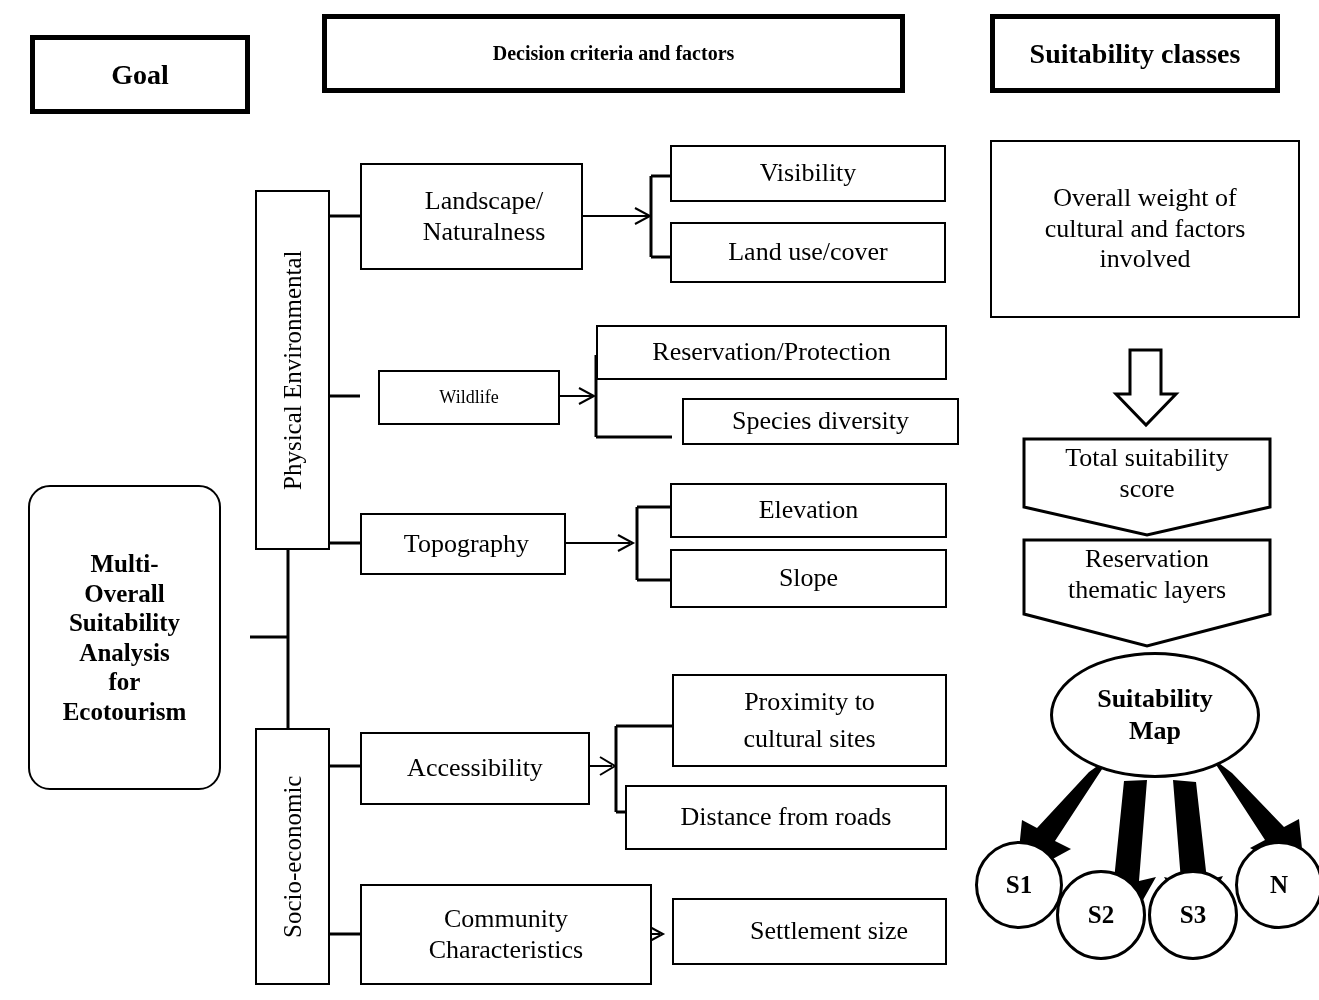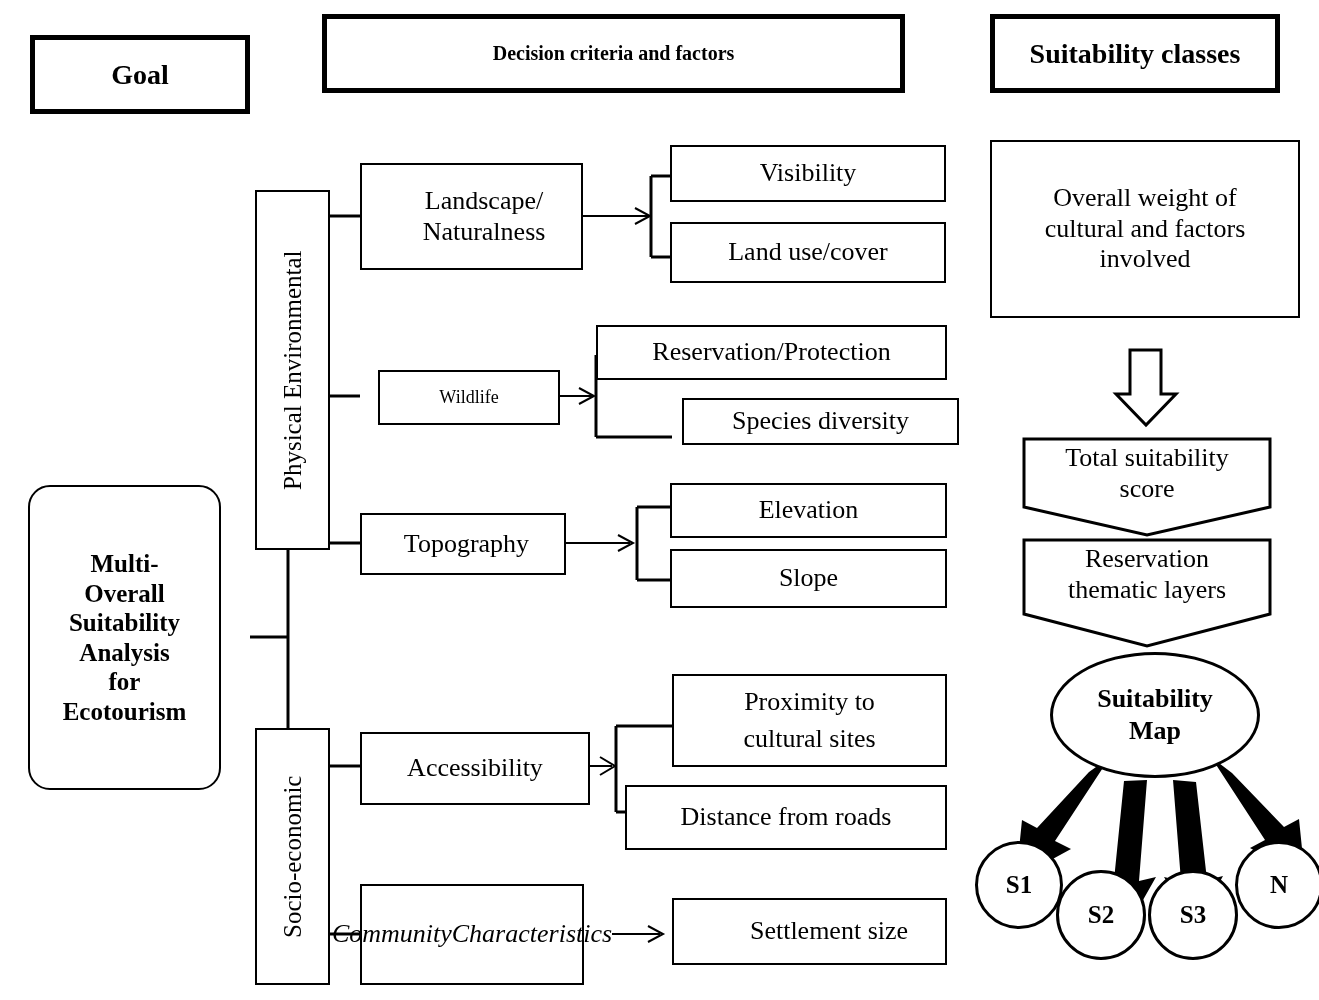--- a/index.html
+++ b/index.html
@@ -182,21 +182,21 @@
   </div>
 
   <div class="box" style="left:360px; top:513px; width:206px; height:62px; font-size:26px;padding-left:7px;">
     <span>Topography</span>
   </div>
 
   <div class="box" style="left:360px; top:732px; width:230px; height:73px; font-size:26px;">
     <span>Accessibility</span>
   </div>
 
-  <div class="box" style="left:360px; top:884px; width:224px; height:101px; font-size:26px; flex-direction:row;font-style:italic;">
+  <div class="box" style="left:360px; top:884px; width:292px; height:101px; font-size:26px; flex-direction:column;">
     <span>Community</span>
     <span>Characteristics</span>
   </div>
 
   <div class="box" style="left:670px; top:145px; width:276px; height:57px; font-size:26px;">
     <span>Visibility</span>
   </div>
 
   <div class="box" style="left:670px; top:222px; width:276px; height:61px; font-size:26px;">
     <span>Land use/cover</span>

